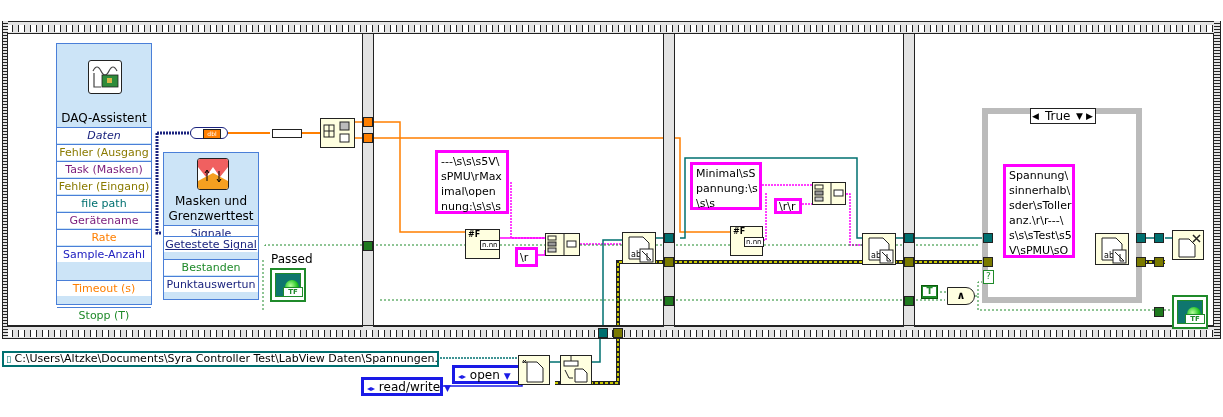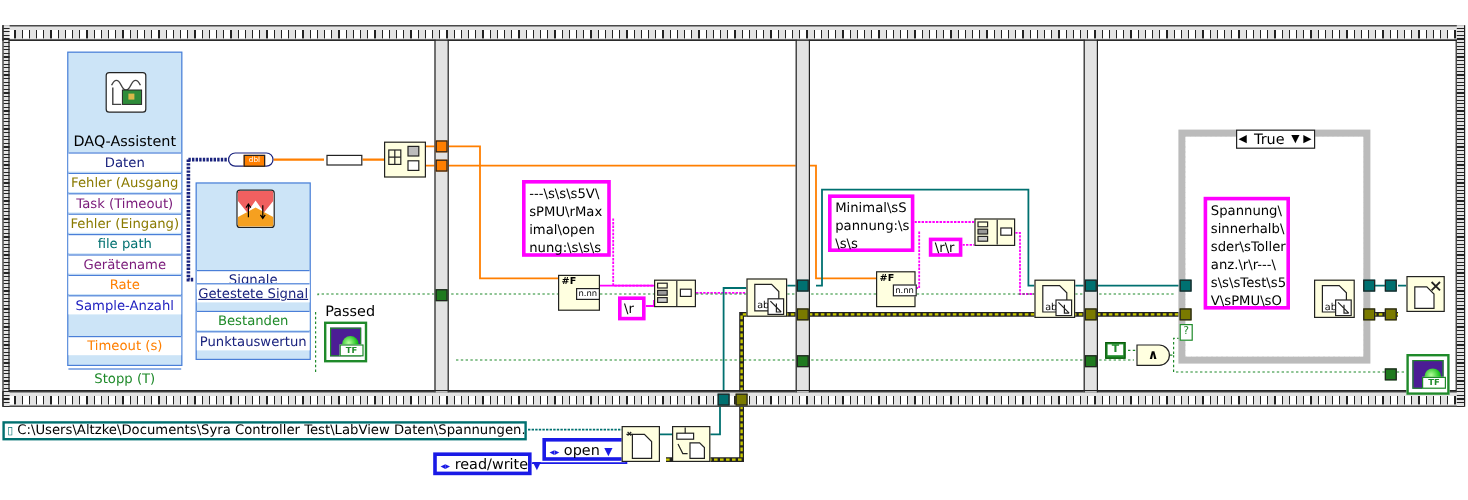--- a/index.html
+++ b/index.html
@@ -8,21 +8,21 @@
     .frame-strip { position:absolute; background:#e3e3e3; border:1px solid #222; box-sizing:border-box; }
     .holes-inner { position:absolute; left:0; right:0; top:3px; height:7px; background-image: repeating-linear-gradient(90deg, transparent 0, transparent 3px, #222 3px, #222 4px, #fff 4px, #fff 9px, #222 9px, #222 10px, transparent 10px, transparent 12px); }
     .vsep { position:absolute; width:12px; background:#e3e3e3; border-left:1px solid #222; border-right:1px solid #222; box-sizing:border-box; }
     .express { position:absolute; background:#cce4f7; border:1px solid #4a7fd8; box-sizing:border-box; }
     .term { position:absolute; left:0; right:0; height:16px; background:#fff; border-top:1px solid #4a7fd8; box-sizing:border-box; text-align:center; font-size:11px; line-height:15px; white-space:nowrap; overflow:hidden; }
     .node { position:absolute; background:#ffffe0; border:1px solid #222; box-sizing:border-box; }
     .strconst { position:absolute; background:#fff; border:3px solid #ff00ff; box-sizing:border-box; font-size:11px; line-height:15px; padding:1px 3px; color:#000; }
     .tunnel { position:absolute; width:10px; height:10px; border:1px solid #222; box-sizing:border-box; }
     .enumctl { position:absolute; background:#fff; border:3px solid #1a1ae6; box-sizing:border-box; font-size:12px; line-height:14px; padding:0 3px; color:#000; white-space:nowrap; }
     .led-ind { position:absolute; width:36px; height:34px; border:2px solid #1f8a2a; background:#fff; box-sizing:border-box; }
-    .led-inner { position:absolute; left:3px; top:3px; right:3px; bottom:3px; background:#4c1d95; border:1px solid #1f8a2a; }
+    .led-inner { position:absolute; left:3px; top:3px; right:3px; bottom:3px; background:#0f766e; border:1px solid #1f8a2a; }
     .led { position:absolute; left:9px; top:6px; width:14px; height:14px; border-radius:50%; background: radial-gradient(circle at 40% 40%, #b6ff9c, #18c01a 60%, #0a7a0a); }
     .tf { position:absolute; left:7px; bottom:-1px; width:18px; height:8px; background:#fff; border:1px solid #1f8a2a; font-size:7px; line-height:8px; text-align:center; color:#1f8a2a; font-weight:bold; }
     .label { position:absolute; font-size:12px; color:#000; white-space:nowrap; }
     svg.wires { position:absolute; left:0; top:0; }
   </style>
 </head>
 <body>
 
 <svg class="wires" width="1223" height="417">
 
@@ -92,23 +92,23 @@
 <div class="express" style="left:56px; top:43px; width:96px; height:262px;">
   <div class="abs" style="left:31px; top:16px; width:32px; height:32px; background:#fff; border:1px solid #222; border-radius:3px;">
     <svg width="32" height="32">
       <path d="M4 10 Q8 2 12 10 T20 10 T28 10" stroke="#444" fill="none" stroke-width="1.2"></path>
       <rect x="13" y="14" width="16" height="12" fill="#2e8b3a" stroke="#222" stroke-width="0.8"></rect>
       <rect x="18" y="17" width="5" height="5" fill="#d9b84a"></rect>
       <path d="M5 12 L5 26 L12 26" stroke="#444" fill="none" stroke-width="1.2"></path>
     </svg>
   </div>
   <div class="abs" style="left:0; right:0; top:67px; text-align:center; font-size:12px;">DAQ-Assistent</div>
-  <div class="term" style="top:83px; color:#1a237e;">Daten</div>
+  <div class="term" style="top:83px; color:#1a237e;font-style:italic;">Daten</div>
   <div class="term" style="top:100px; color:#8a7a00;">Fehler (Ausgang</div>
-  <div class="term" style="top:117px; color:#7a1a7a;">Task (Timeout)</div>
+  <div class="term" style="top:117px; color:#7a1a7a;">Task (Masken)</div>
   <div class="term" style="top:134px; color:#8a7a00;">Fehler (Eingang)</div>
   <div class="term" style="top:151px; color:#007070;">file path</div>
   <div class="term" style="top:168px; color:#7a1a7a;">Gerätename</div>
   <div class="term" style="top:185px; color:#ff7f00;">Rate</div>
   <div class="term" style="top:202px; color:#2020c0;">Sample-Anzahl</div>
   <div class="term" style="top:219px; color:#1f8a2a;margin-top:44px;">Stopp (T)</div>
   <div class="term" style="top:236px; color:#ff7f00;">Timeout (s)</div>
 </div>
 
 <div class="node" style="left:190px; top:127px; width:38px; height:12px; border-radius:6px; background:#fff; border:1px solid #1a237e;">
@@ -125,20 +125,24 @@
     </svg>
 </div>
 
 <div class="express" style="left:163px; top:152px; width:96px; height:148px;">
   <div class="abs" style="left:33px; top:5px; width:30px; height:30px; background:#fff; border:1px solid #222; border-radius:3px; overflow:hidden;">
     <svg width="30" height="30">
         <path d="M0 0 L30 0 L30 8 L22 18 L15 8 L8 18 L0 8 Z" fill="#f06060"></path>
         <path d="M0 30 L30 30 L30 22 L15 14 L0 22 Z" fill="#f5a020"></path>
         <path d="M9 22 L9 12 M7 14 L9 11 L11 14 M21 12 L21 22 M19 20 L21 23 L23 20" stroke="#000" fill="none"></path>
       </svg>
+  </div>
+  <div class="abs" style="left:0; right:0; top:41px; text-align:center; font-size:12px; line-height:15px;">
+    <div>Masken und</div>
+    <div>Grenzwerttest</div>
   </div>
   <div class="term" style="top:72px; color:#1a237e;">Signale</div>
   <div class="term" style="top:83px; color:#1a237e;text-decoration:underline;">Getestete Signal</div>
   <div class="term" style="top:106px; color:#1f8a2a;">Bestanden</div>
   <div class="term" style="top:123px; color:#1a237e;">Punktauswertun</div>
 </div>
 
 <div class="label" style="left:271px; top:252px;">Passed</div>
 <div class="led-ind" style="left:270px; top:268px;">
   <div class="led-inner">

